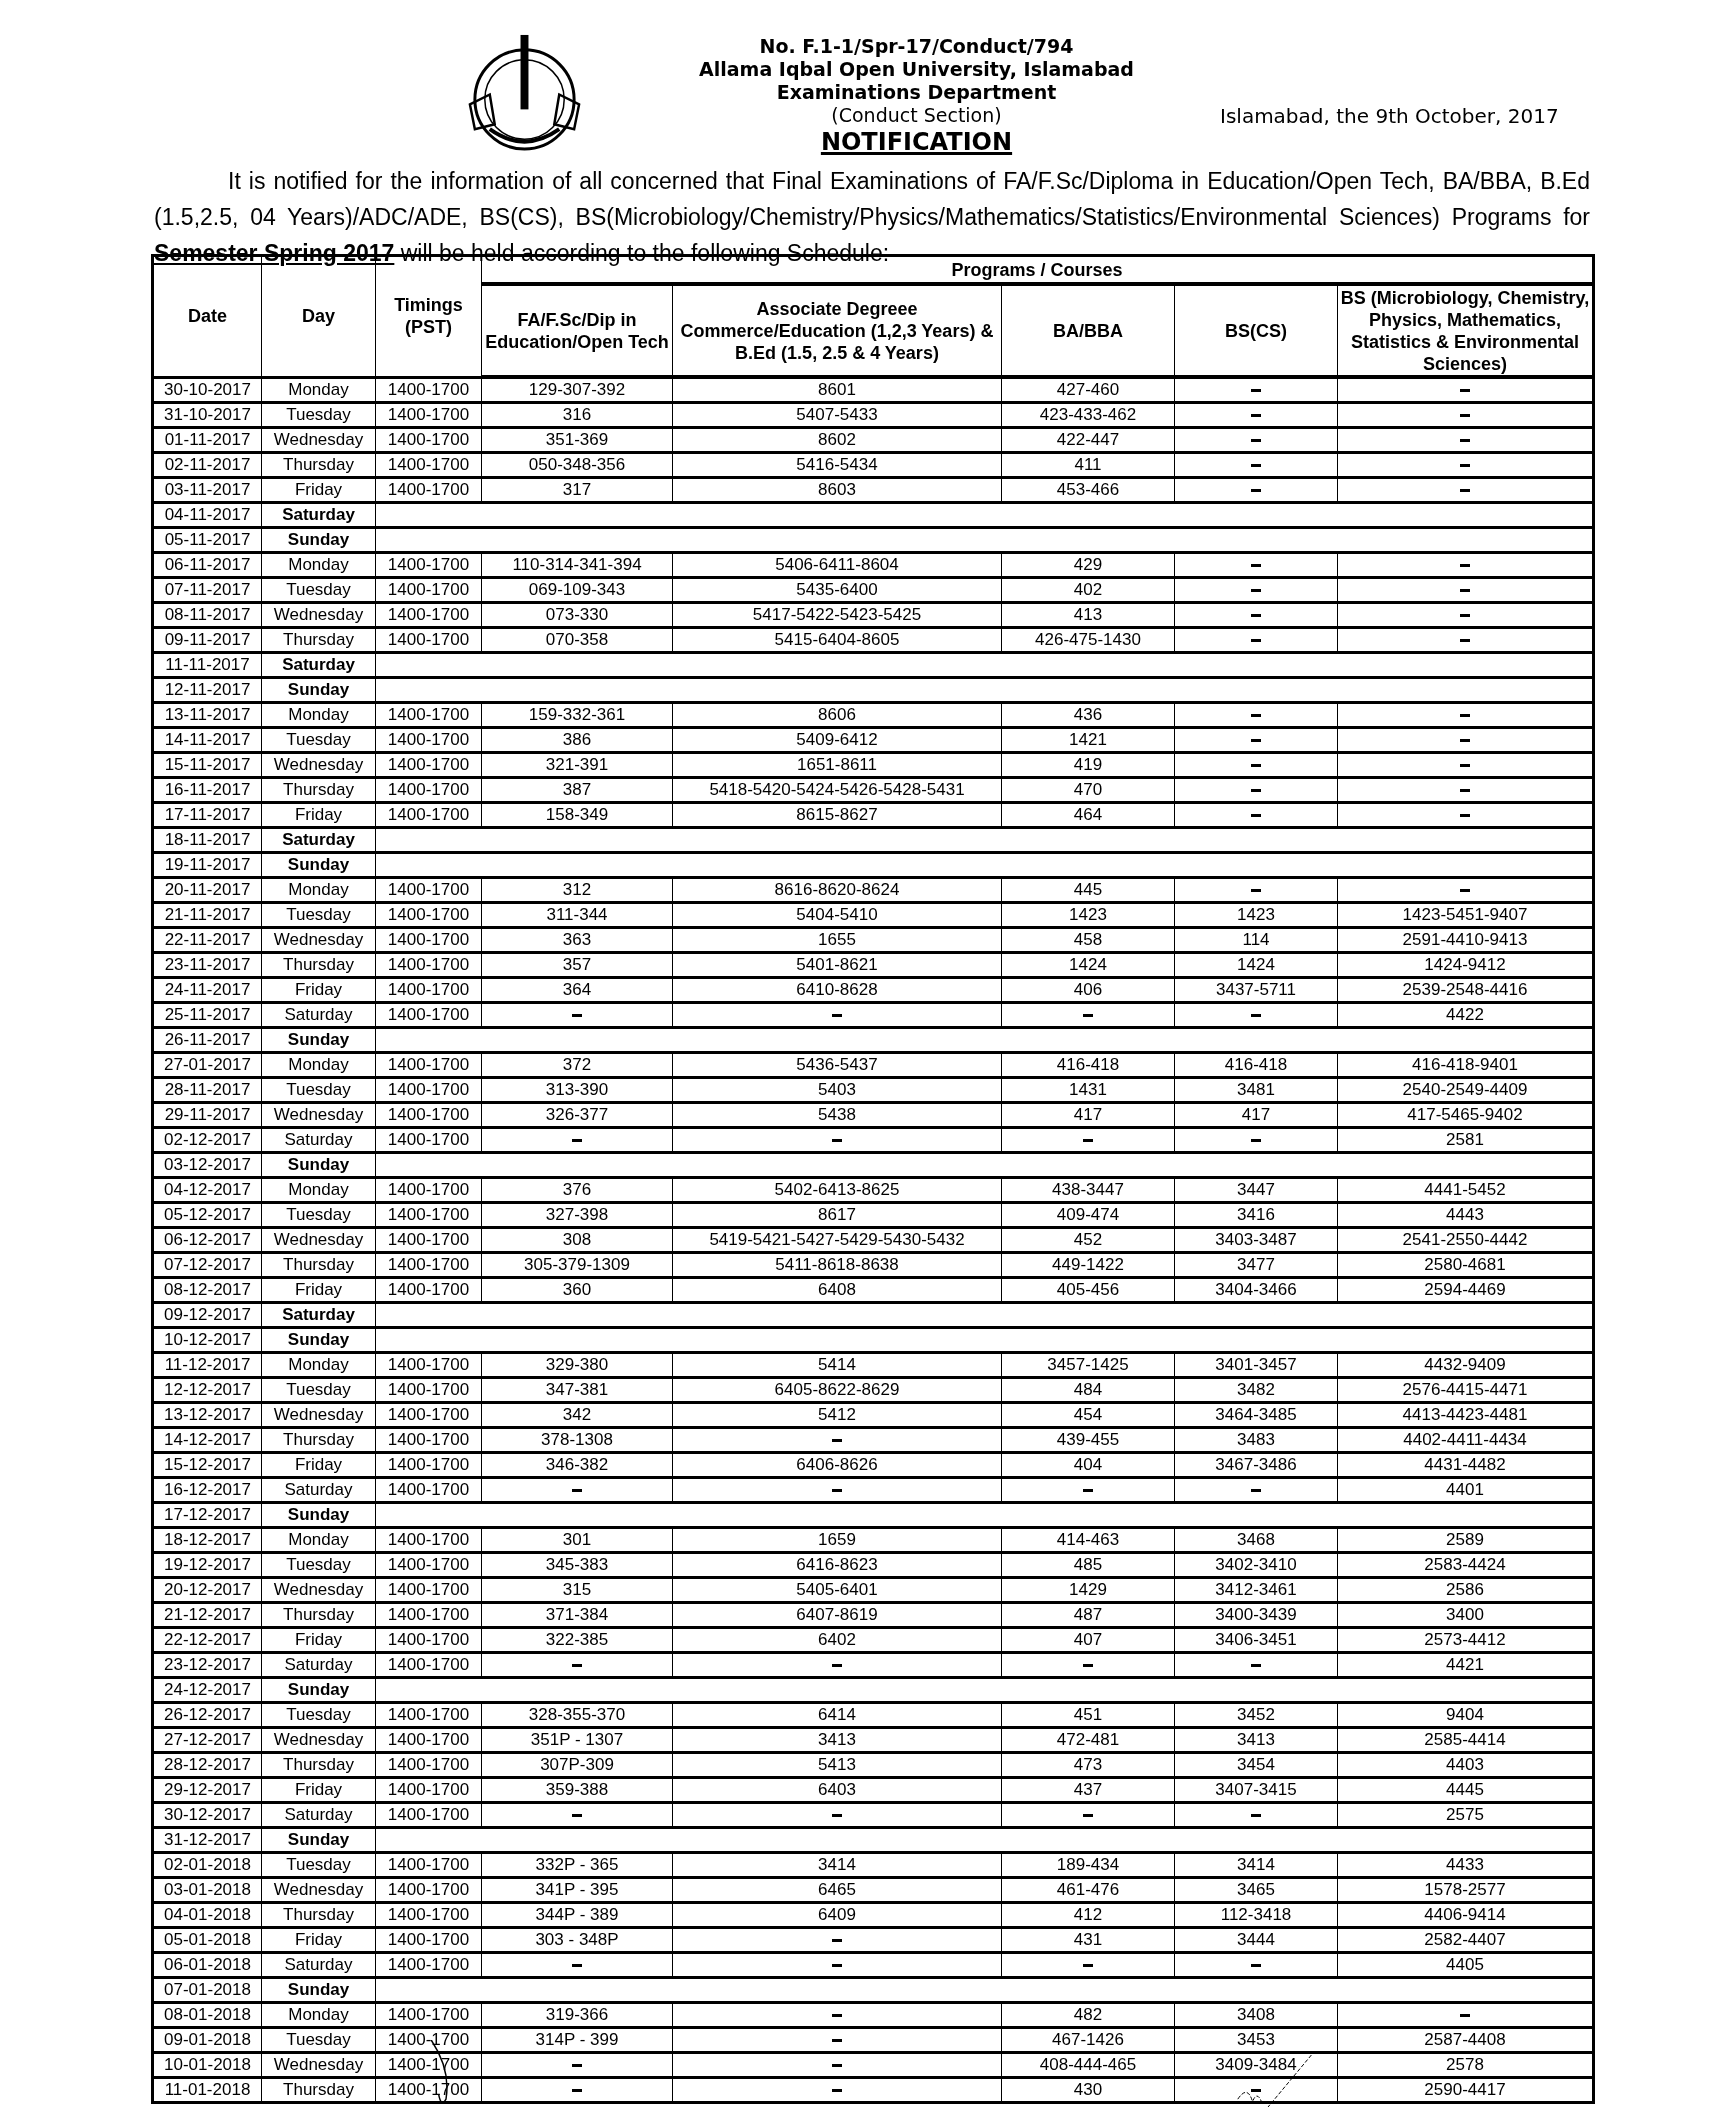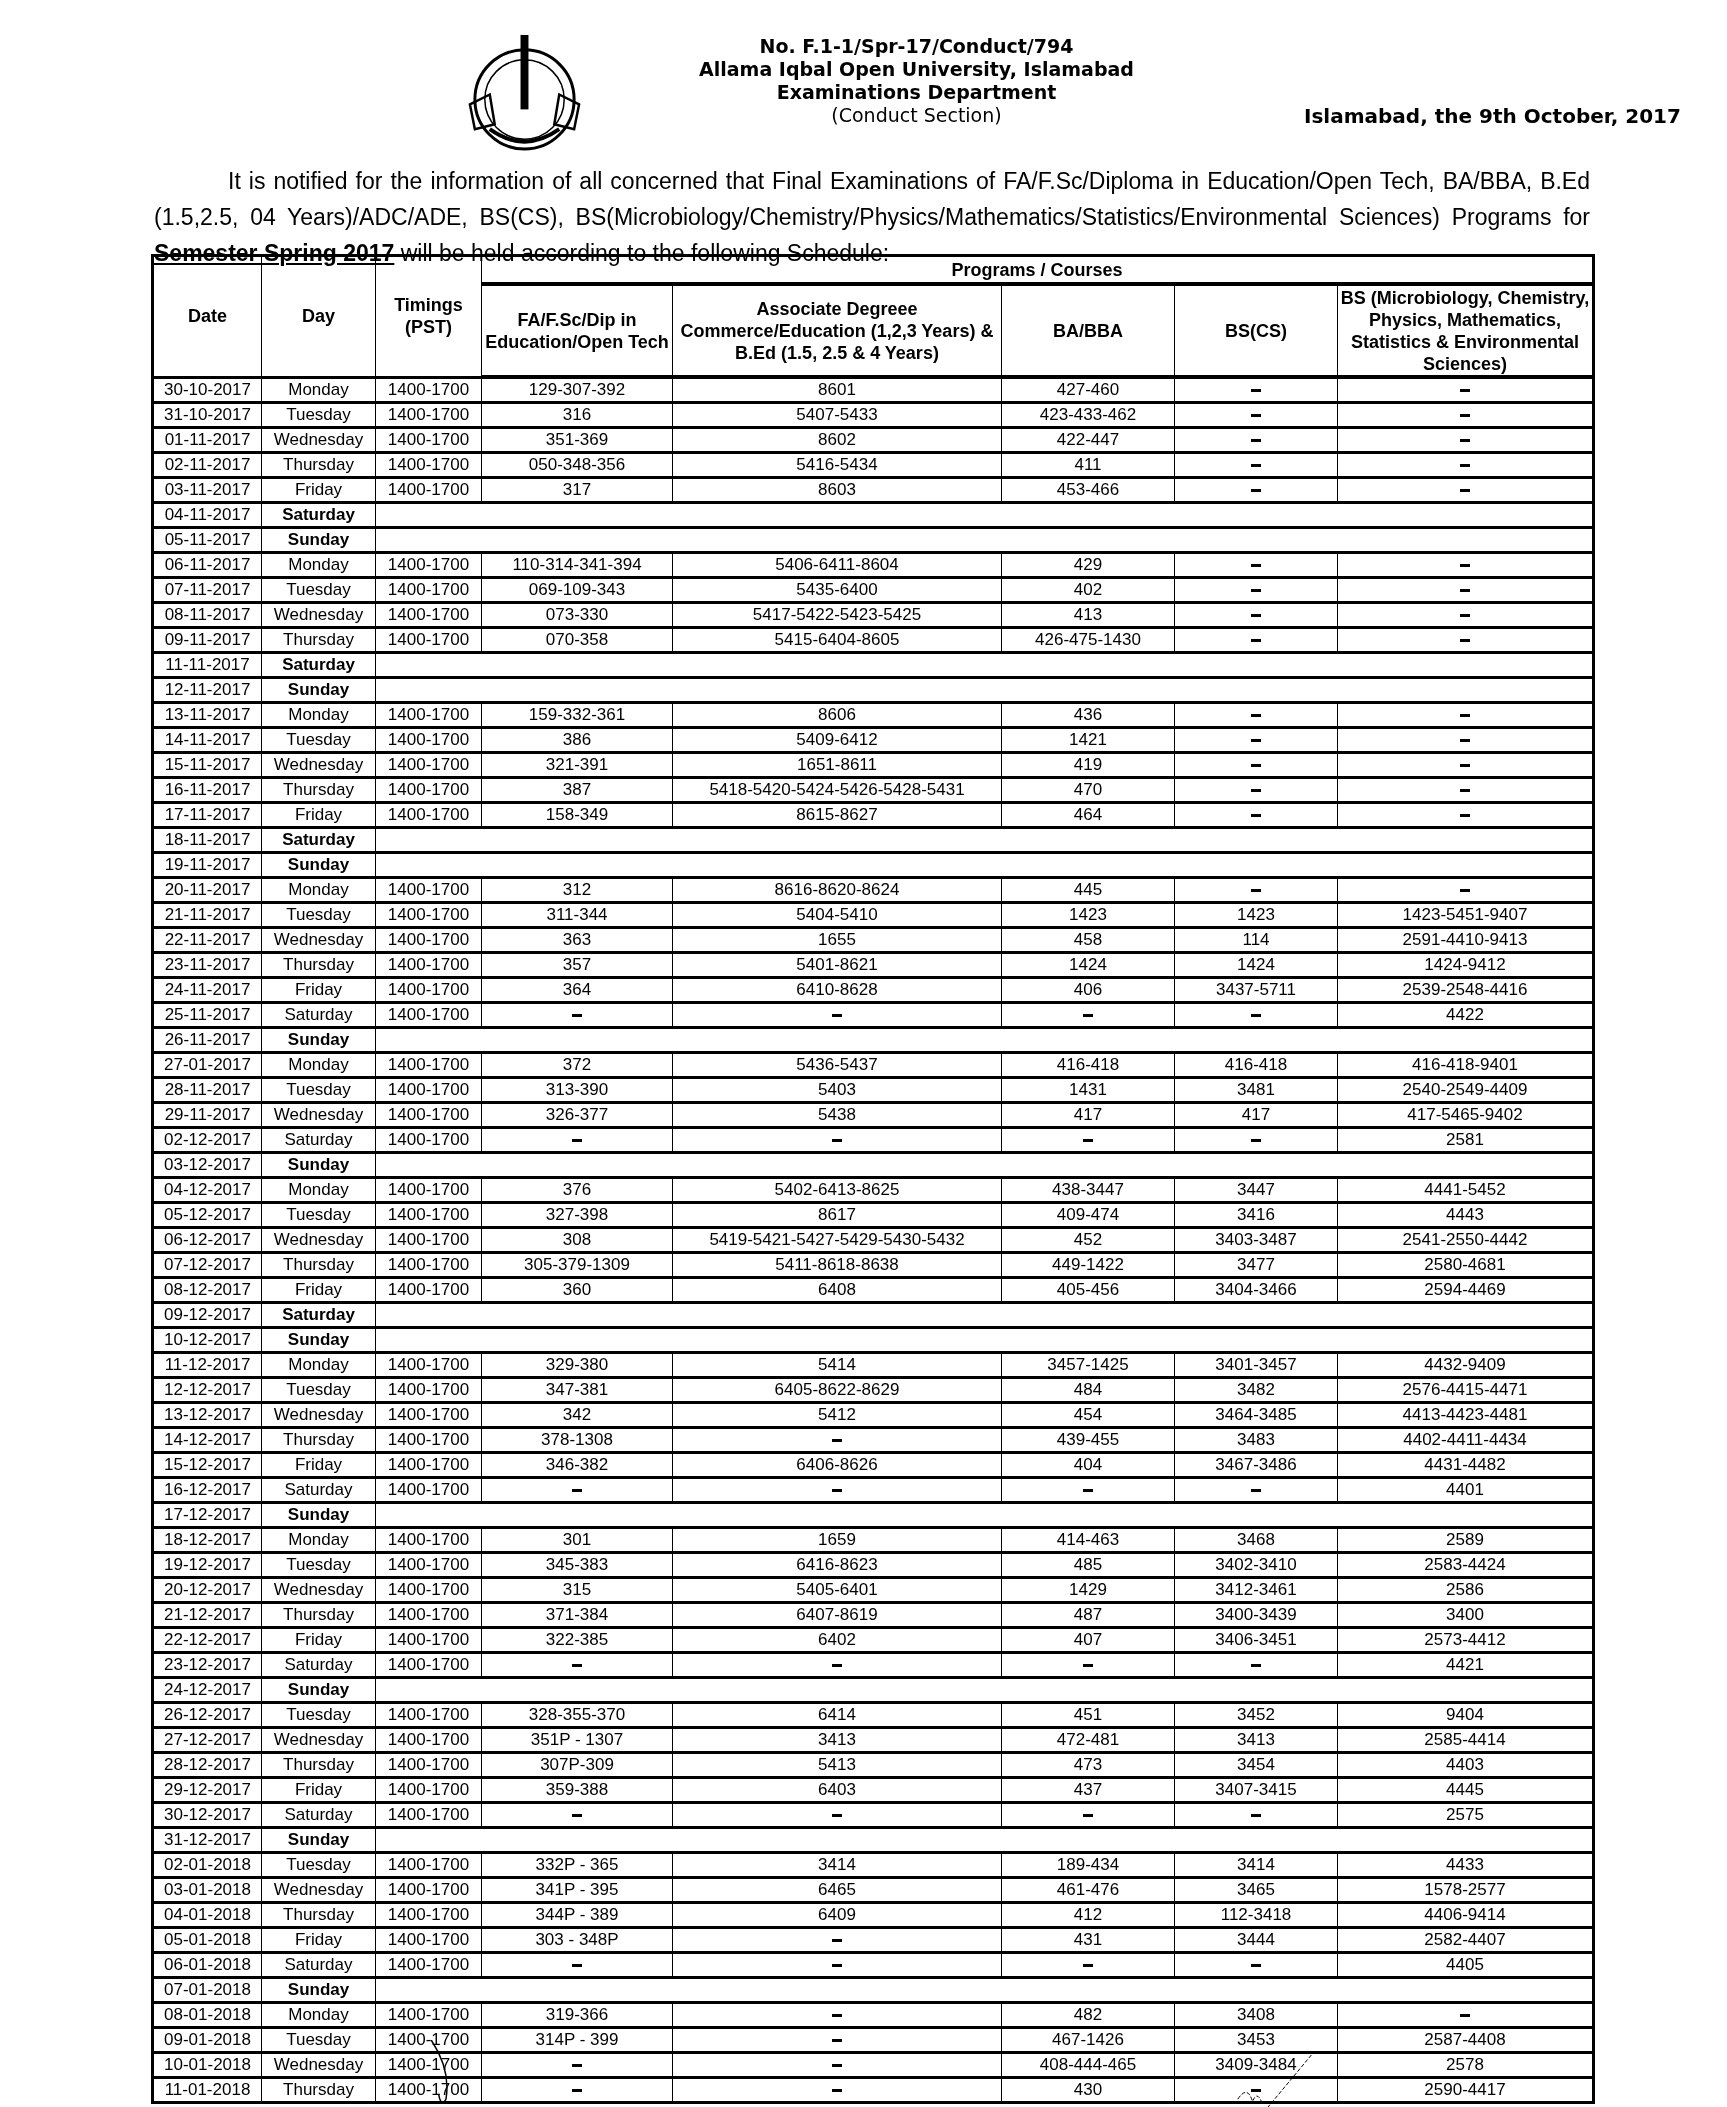--- a/index.html
+++ b/index.html
@@ -2,21 +2,21 @@
 <html style="font-size:8px"><head>
 <meta charset="utf-8">
 <style>
   html, body { margin:0; padding:0; background:#fff; }
   body { width:1728px; height:2108px; position:relative; font-family:"Liberation Sans", sans-serif; color:#000; }
   .header { position:absolute; left:0; top:0; width:1728px; height:163px; }
   .logo { position:absolute; left:460px; top:30px; width:129px; height:129px; }
   .hdr-center { position:absolute; left:644px; top:35px; width:545px; text-align:center; font-family:"DejaVu Sans", sans-serif; font-weight:bold; font-size:19px; line-height:23px; }
   .hdr-center .normal { font-weight:normal; }
   .hdr-center .notif { font-size:24px; text-decoration:underline; text-decoration-thickness:2.5px; line-height:30px; }
-  .hdr-date { position:absolute; left:1304px; top:104px; font-family:"DejaVu Sans", sans-serif; font-weight:bold; font-size:20px; }
+  .hdr-date { position:absolute; left:1220px; top:104px; font-family:"DejaVu Sans", sans-serif; font-weight:normal; font-size:20px; }
   .intro { position:absolute; left:154px; top:163px; width:1436px; font-size:23px; line-height:36px; text-align:justify; }
   .intro .indent { display:inline-block; width:74px; }
   .intro b { text-decoration:underline; }
   table { position:absolute; left:151px; top:254px; width:1442px; border-collapse:collapse; border:3.5px solid #000; table-layout:fixed; }
   td, th { border:1.5px solid #000; font-size:17px; text-align:center; padding:0; height:22px; overflow:hidden; white-space:nowrap; }
   tr.row td { border-top:3px solid #000; }
   th { font-weight:bold; font-size:18px; white-space:normal; line-height:22px; }
   th.prog { height:25px; border-bottom:4px solid #000; }
   tr.hdr2 th { border-bottom:4px solid #000; }
   td.wk { font-weight:bold; }
@@ -34,20 +34,21 @@
     <rect x="122" y="10" width="16" height="150" fill="#000"></rect>
     <path d="M20 150 L60 130 L70 190 L30 200 Z" fill="none" stroke="#000" stroke-width="5"></path>
     <path d="M240 150 L200 130 L190 190 L230 200 Z" fill="none" stroke="#000" stroke-width="5"></path>
     <path d="M60 200 Q130 250 200 200" fill="none" stroke="#000" stroke-width="8"></path>
   </svg>
   <div class="hdr-center">
     <div>No. F.1-1/Spr-17/Conduct/794</div>
     <div>Allama Iqbal Open University, Islamabad</div>
     <div>Examinations Department</div>
     <div class="normal">(Conduct Section)</div>
+    <div class="notif">NOTIFICATION</div>
   </div>
   <div class="hdr-date">Islamabad, the 9th October, 2017</div>
 </div>
 
 <div class="intro"><span class="indent"></span><span>It is notified for the information of all concerned that Final Examinations of FA/F.Sc/Diploma in Education/Open Tech, BA/BBA, B.Ed (1.5,2.5, 04 Years)/ADC/ADE, BS(CS), BS(Microbiology/Chemistry/Physics/Mathematics/Statistics/Environmental Sciences) Programs for </span><b>Semester Spring 2017</b><span> will be held according to the following Schedule:-</span></div>
 
 <table>
   <colgroup>
     <col style="width:109px">
       <col style="width:114px">

